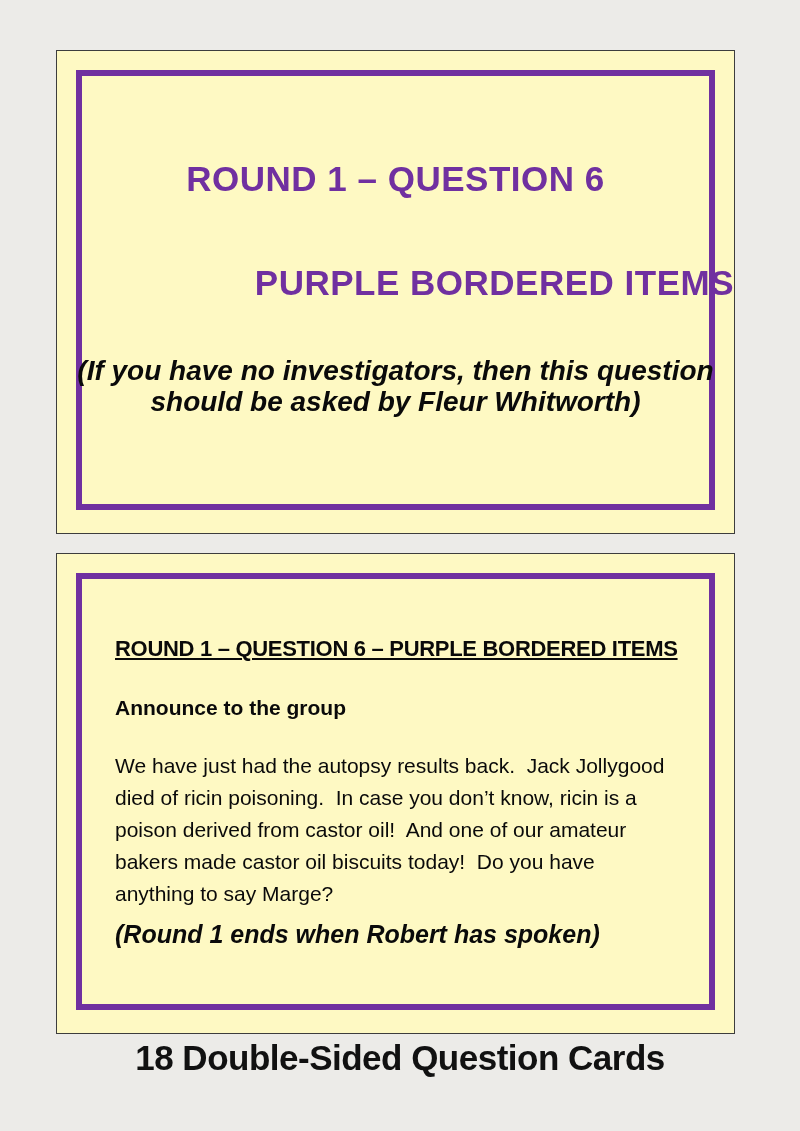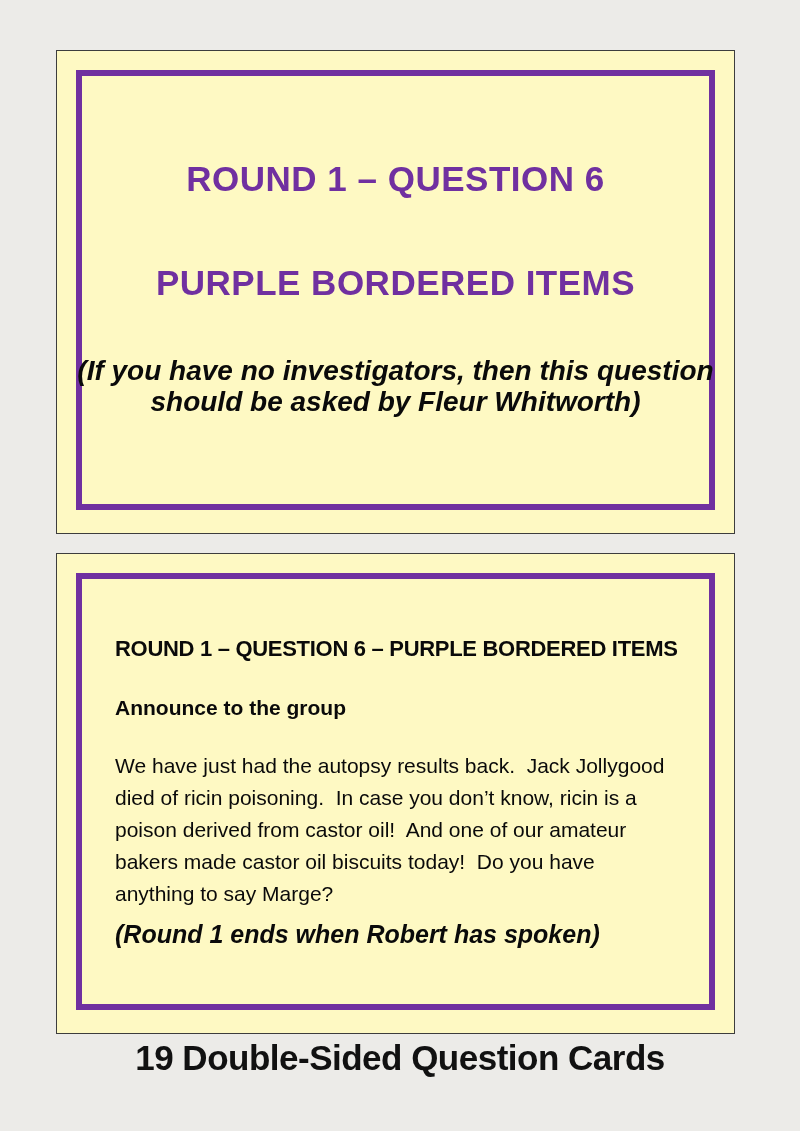--- a/index.html
+++ b/index.html
@@ -38,21 +38,21 @@
     left: 0;
     width: 100%;
     text-align: center;
     color: #7030A0;
     font-weight: bold;
     font-size: 35px;
     letter-spacing: 0.5px;
     white-space: nowrap;
   }
   .front-title-1 { top: 108px; }
-  .front-title-2 { top: 212px; }
+  .front-title-2 { top: 212px; text-align: right; }
   .front-note {
     position: absolute;
     top: 304px;
     left: 0;
     width: 100%;
     text-align: center;
     color: #0A0A0A;
     font-weight: bold;
     font-style: italic;
     font-size: 28px;
@@ -65,20 +65,21 @@
     left: 58px;
     right: 36px;
     color: #0A0A0A;
   }
   .back-heading {
     top: 82px;
     font-weight: bold;
     font-size: 22px;
     white-space: nowrap;
     letter-spacing: -0.3px;
+    text-decoration: underline;
   }
   .back-subheading {
     top: 142px;
     font-weight: bold;
     font-size: 21px;
   }
   .back-body {
     top: 196px;
     font-size: 21px;
     line-height: 32px;
@@ -121,15 +122,15 @@
     <div class="back-text back-heading">ROUND 1 – QUESTION 6 – PURPLE BORDERED ITEMS</div>
     <div class="back-text back-body">We have just had the autopsy results back.  Jack Jollygood
 died of ricin poisoning.  In case you don’t know, ricin is a
 poison derived from castor oil!  And one of our amateur
 bakers made castor oil biscuits today!  Do you have
 anything to say Marge?</div>
     <div class="back-text back-subheading">Announce to the group</div>
     <div class="back-text back-footnote">(Round 1 ends when Robert has spoken)</div>
   </div>
 
-  <div class="caption">19 Double-Sided Question Cards</div>
+  <div class="caption">18 Double-Sided Question Cards</div>
 
 </div>
 
 </body></html>

